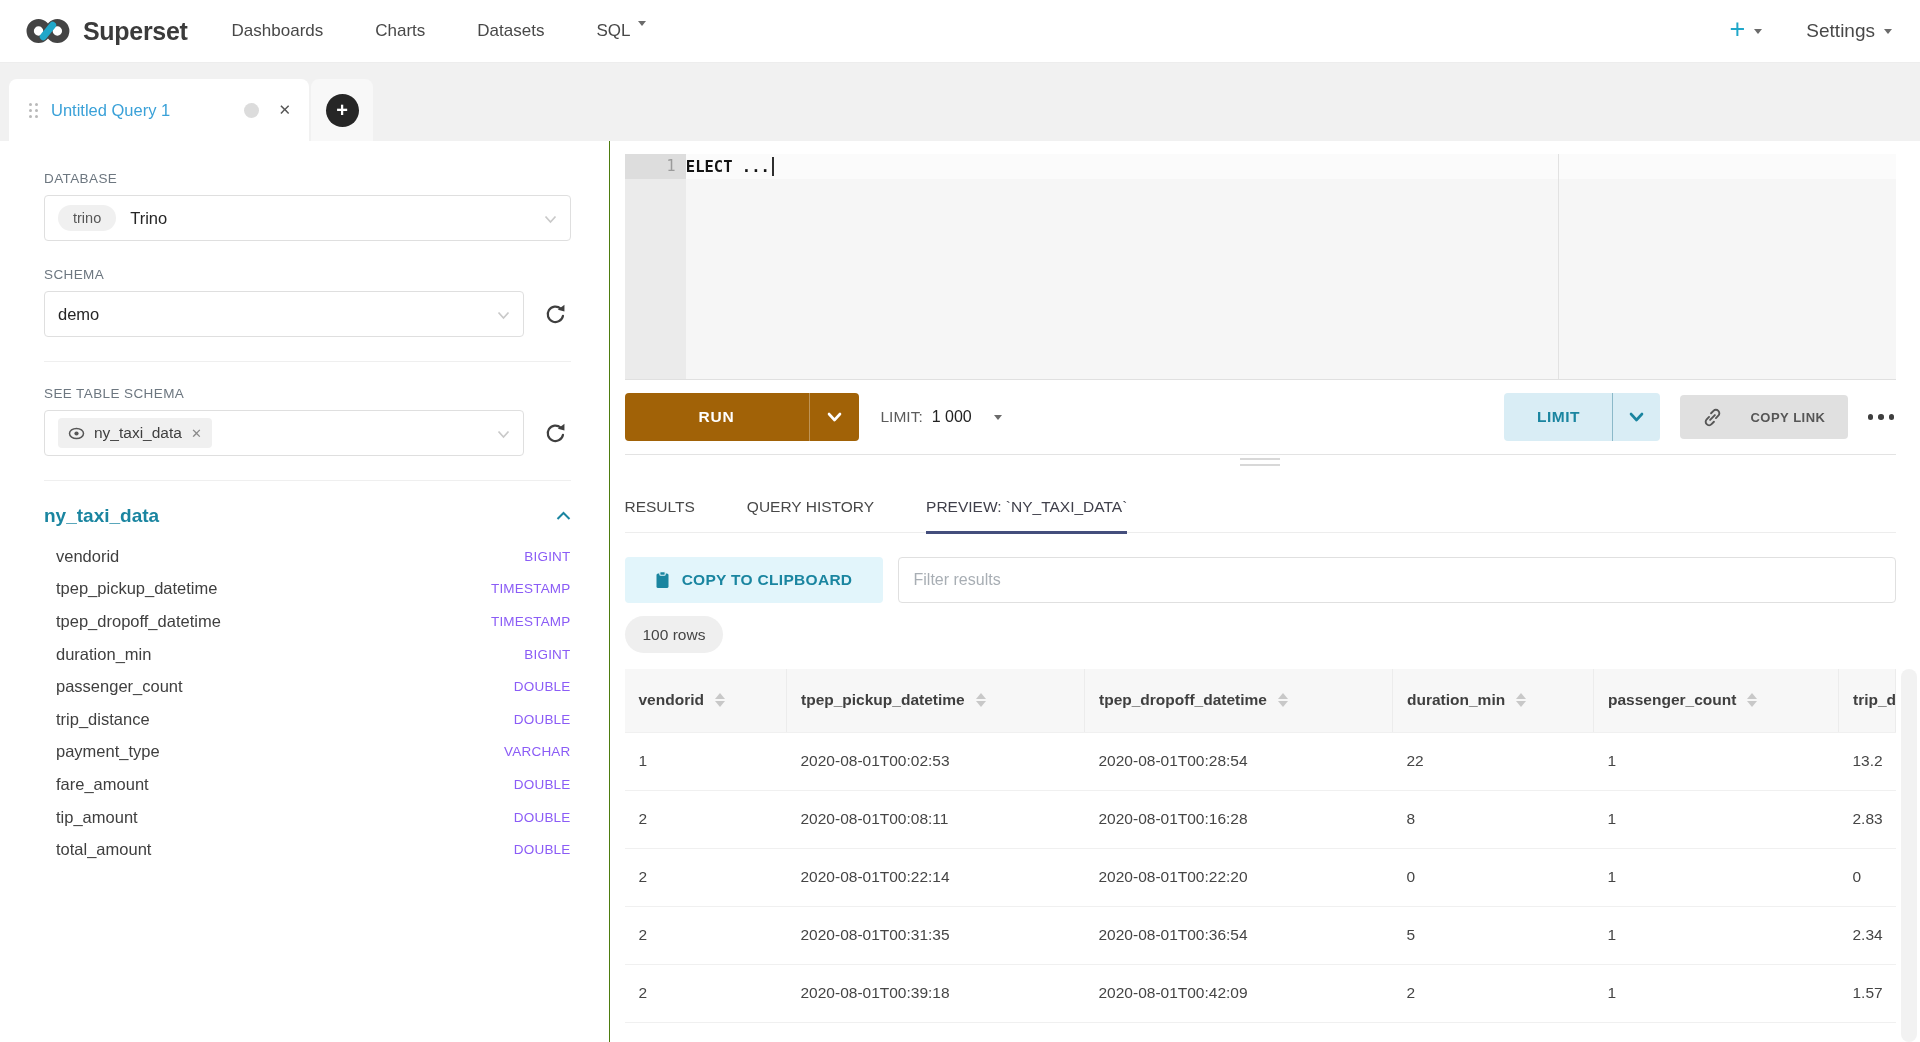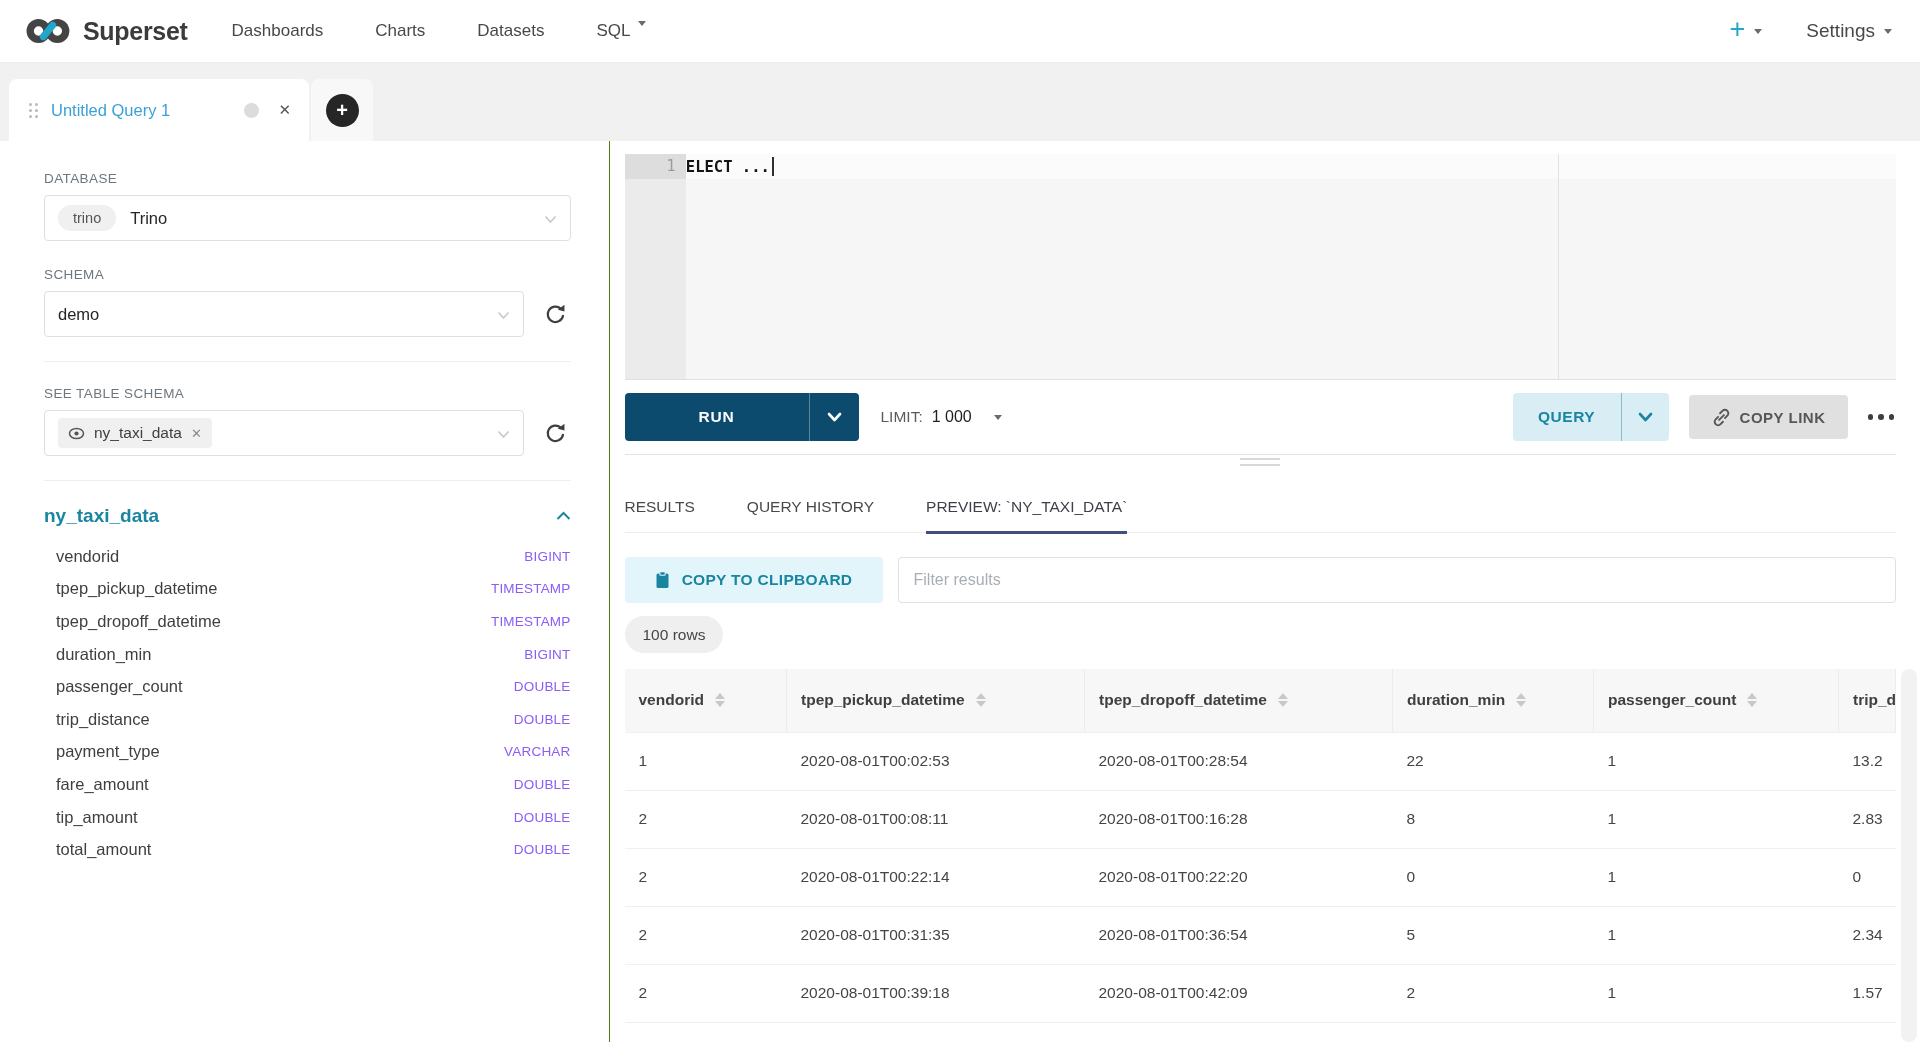--- a/index.html
+++ b/index.html
@@ -66,36 +66,36 @@
   .gutter { position:absolute; left:0; top:0; bottom:0; width:61px; background:#ebebeb; }
   .gutter-cell { height:25px; background:#dddddd; color:#9b9b9b; font-family:"DejaVu Sans Mono", monospace;
     font-size:15px; text-align:right; padding:3px 10px 0 0; }
   .code-line { margin-left:40px; height:25px; background:#fbfbfb; display:flex; align-items:center;
     padding-left:12px; font-family:"DejaVu Sans Mono", monospace; font-weight:700; font-size:15.5px; color:#141414; }
   .cursor { width:2px; height:19px; background:#2f2f2f; margin-left:2px; }
   .print-margin { position:absolute; left:933px; top:0; bottom:0; width:1px; background:#e2e2e2; }
 
   
   .toolbar { height:75px; display:flex; align-items:center; border-bottom:1px solid #e3e3e3; }
-  .run-btn { width:234px; height:48px; border-radius:4px; overflow:hidden; display:flex; background:#0c4a6e; cursor:pointer; }
+  .run-btn { width:234px; height:48px; border-radius:4px; overflow:hidden; display:flex; background:#a16207; cursor:pointer; }
   .run-main { flex:1; display:flex; align-items:center; justify-content:center; color:#fff;
     font-size:15.5px; font-weight:700; letter-spacing:0.8px; }
   .run-caret { width:50px; display:flex; align-items:center; justify-content:center;
     border-left:1px solid rgba(255,255,255,0.32); }
   .limit-wrap { margin-left:22px; display:flex; align-items:center; cursor:pointer; }
   .limit-label { font-size:15.5px; color:#5c5c5c; }
   .limit-value { margin-left:9px; font-size:16px; color:#222; }
   .limit-caret { margin-left:22px; }
   .toolbar-right { margin-left:auto; display:flex; align-items:center; }
   .save-btn { width:156px; height:48px; border-radius:4px; overflow:hidden; display:flex; background:#d9edf5; cursor:pointer; }
   .save-main { flex:1; display:flex; align-items:center; justify-content:center; color:#1a85a0;
     font-size:15.5px; font-weight:700; letter-spacing:0.5px; }
   .save-caret { width:48px; display:flex; align-items:center; justify-content:center; border-left:1px solid #8bb9c9; }
   .copy-link-btn { margin-left:20px; height:44px; padding:0 22px; background:#e0e0e0; border-radius:4px;
-    display:flex; align-items:center; gap:8px; color:#565656; font-size:15px; font-weight:700;
+    display:flex; align-items:center; gap:27px; color:#565656; font-size:13px; font-weight:700;
     letter-spacing:0.5px; cursor:pointer; }
   .more-dots { margin-left:18px; display:flex; gap:5px; cursor:pointer; padding:6px 2px; }
   .more-dots i { width:5.5px; height:5.5px; border-radius:50%; background:#3f3f3f; }
 
   
   .result-tabs { position:relative; height:78px; display:flex; align-items:flex-end; gap:52px;
     border-bottom:1px solid #ededed; }
   .drag-handle { position:absolute; top:3px; left:50%; transform:translateX(-50%); cursor:row-resize; }
   .drag-handle i { display:block; width:40px; height:2px; background:#d8d8d8; margin-bottom:4px; }
   .rtab { font-size:15.5px; color:#484848; padding-bottom:15px; border-bottom:3px solid transparent;
@@ -316,21 +316,21 @@
           </svg>
         </span>
       </div>
       <div class="limit-wrap">
         <span class="limit-label">LIMIT:</span>
         <span class="limit-value">1 000</span>
         <i class="caret limit-caret"></i>
       </div>
       <div class="toolbar-right">
         <div class="save-btn">
-          <span class="save-main">QUERY</span>
+          <span class="save-main">LIMIT</span>
           <span class="save-caret">
             <svg width="15" height="10" viewBox="0 0 15 10">
               <polyline points="2,2 7.5,8 13,2" fill="none" stroke="#1a85a0" stroke-width="2.6" stroke-linecap="round" stroke-linejoin="round"></polyline>
             </svg>
           </span>
         </div>
         <div class="copy-link-btn">
           <svg width="21" height="21" viewBox="0 0 22 22">
             <path d="M9.5 6.5 l2.5-2.5 a3.6 3.6 0 0 1 5.1 5.1 l-2.5 2.5" fill="none" stroke="#565656" stroke-width="2" stroke-linecap="round"></path>
             <path d="M12.5 15.5 l-2.5 2.5 a3.6 3.6 0 0 1 -5.1-5.1 l2.5-2.5" fill="none" stroke="#565656" stroke-width="2" stroke-linecap="round"></path>

